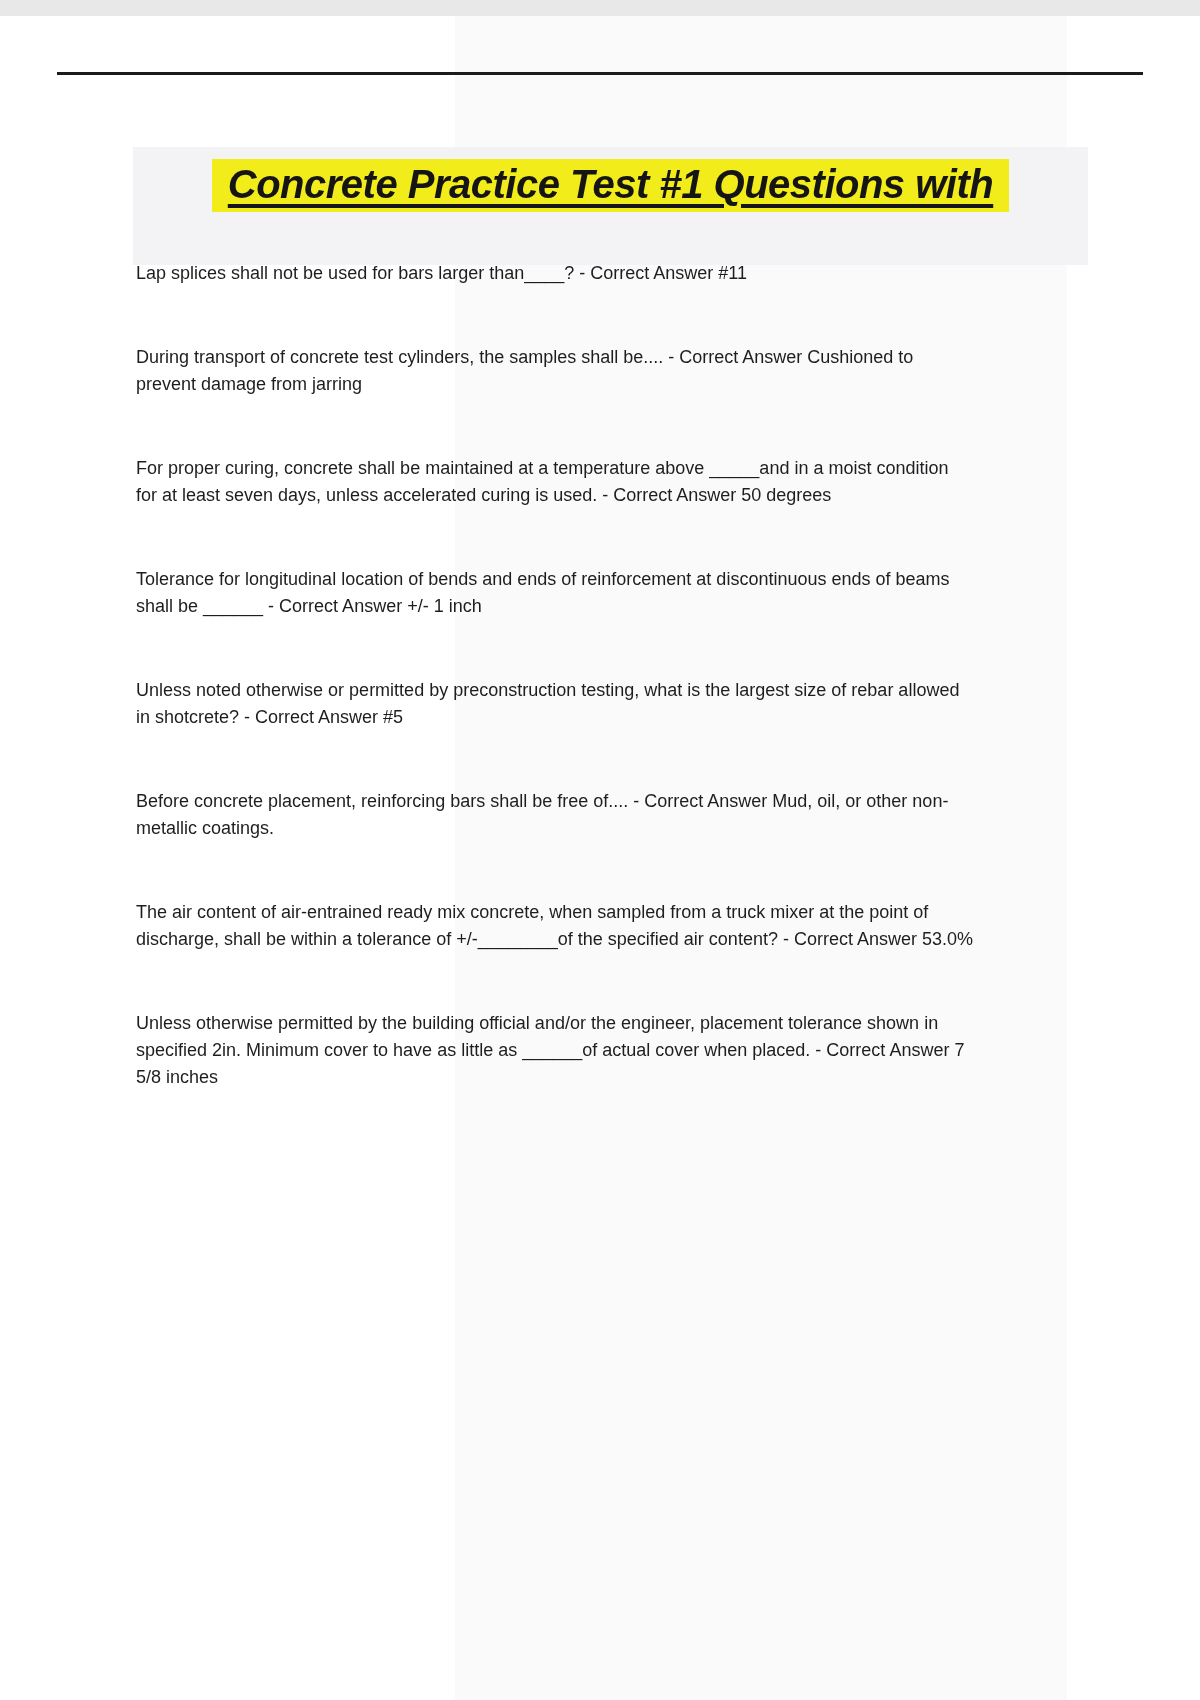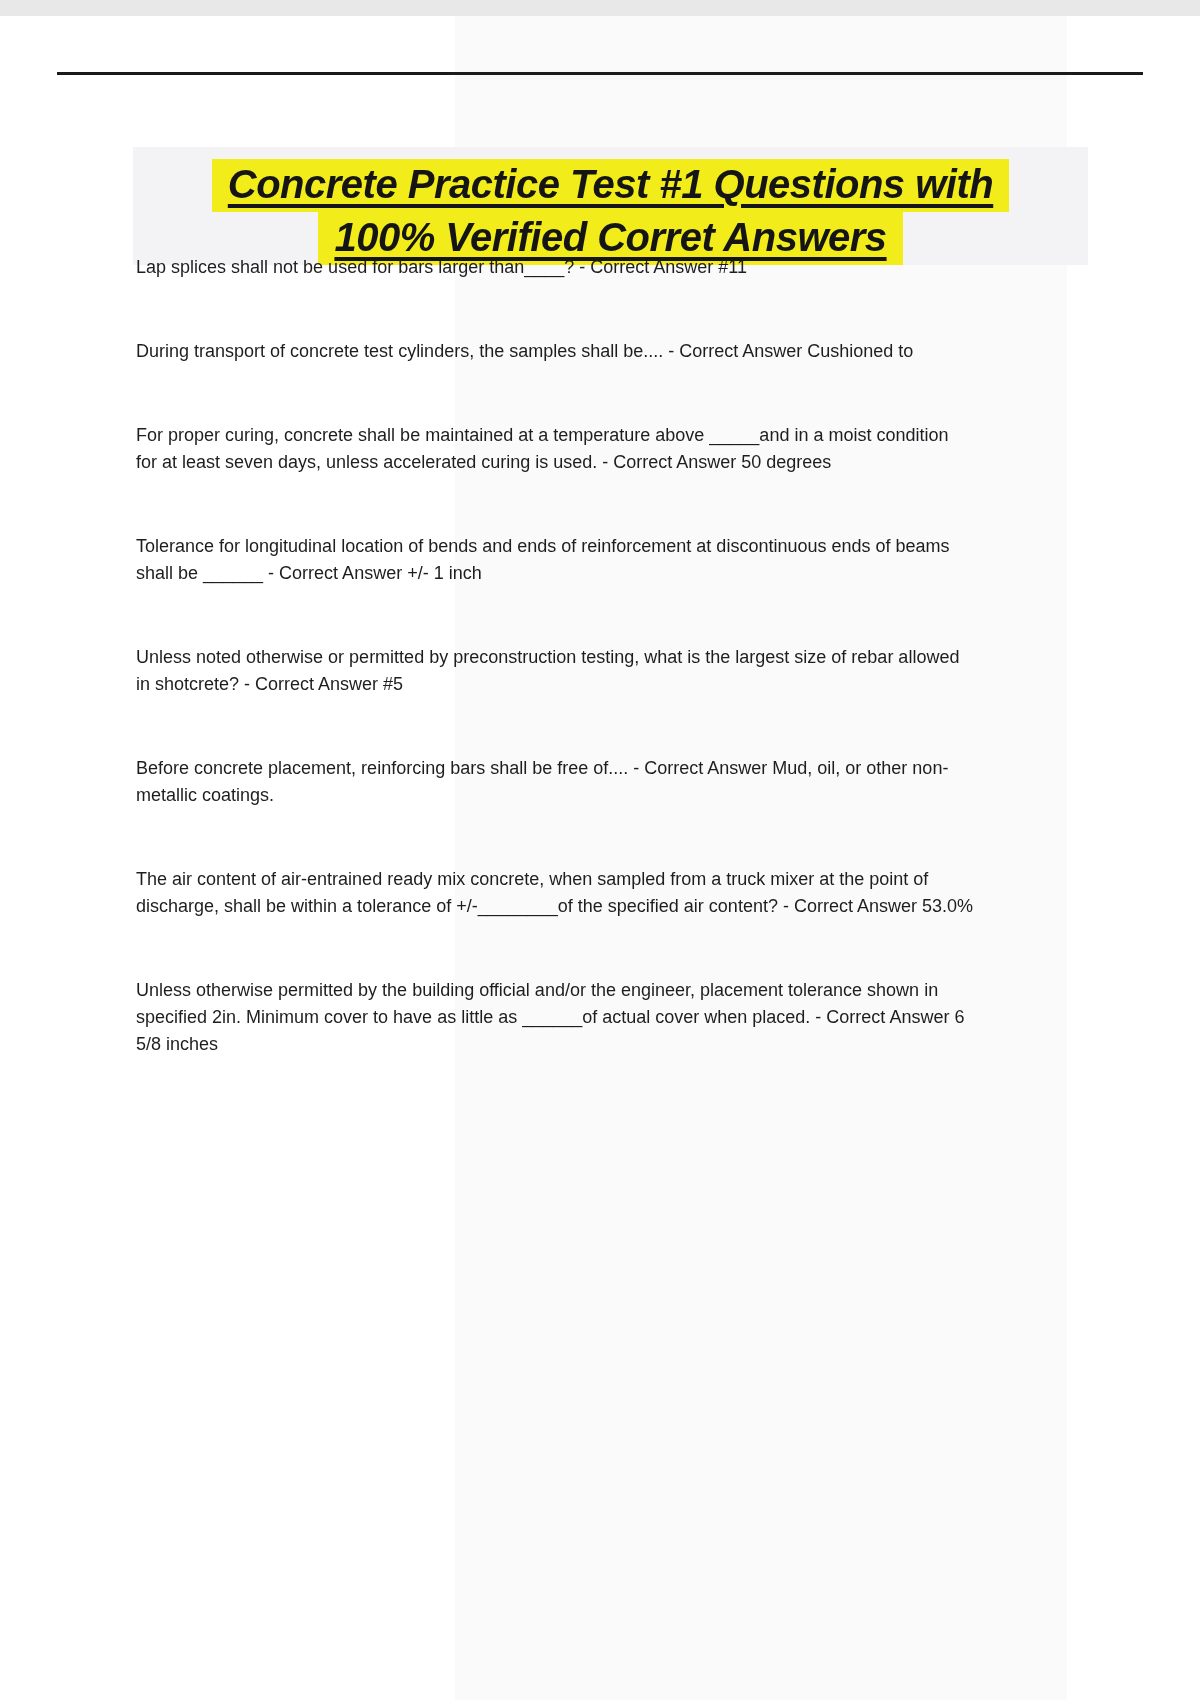--- a/index.html
+++ b/index.html
@@ -53,52 +53,52 @@
     letter-spacing: -0.5px;
     padding: 0 16px 2px 16px;
     text-decoration: underline;
     text-decoration-thickness: 4px;
     text-underline-offset: 6px;
     white-space: nowrap;
   }
   .qa-list {
     position: absolute;
     left: 136px;
-    top: 238px;
+    top: 244px;
     width: 935px;
   }
   .qa-item { margin: 0 0 57px 0; }
   .qa-line {
     font-size: 18px;
     line-height: 27px;
     color: var(--body-text, #1e1e20);
     white-space: nowrap;
   }
 </style>
 </head>
 <body>
 
 <div class="page">
   <div class="scan-tint"></div>
 
   <div class="rule rule-top"></div>
 
   <div class="title-block">
     <span class="hl-line">Concrete Practice Test #1 Questions with</span>
-    <span class="hl-line">100% Verified Corret Answers</span>
   </div>
 
   <div class="qa-list">
 
     <div class="qa-item">
       <div class="qa-line">Lap splices shall not be used for bars larger than____? - Correct Answer #11</div>
     </div>
 
     <div class="qa-item">
       <div class="qa-line">During transport of concrete test cylinders, the samples shall be.... - Correct Answer Cushioned to</div>
+      <div class="qa-line">prevent damage from jarring</div>
     </div>
 
     <div class="qa-item">
       <div class="qa-line">For proper curing, concrete shall be maintained at a temperature above _____and in a moist condition</div>
       <div class="qa-line">for at least seven days, unless accelerated curing is used. - Correct Answer 50 degrees</div>
     </div>
 
     <div class="qa-item">
       <div class="qa-line">Tolerance for longitudinal location of bends and ends of reinforcement at discontinuous ends of beams</div>
       <div class="qa-line">shall be ______ - Correct Answer +/- 1 inch</div>
@@ -118,20 +118,20 @@
       <div class="qa-line">metallic coatings.</div>
     </div>
 
     <div class="qa-item">
       <div class="qa-line">The air content of air-entrained ready mix concrete, when sampled from a truck mixer at the point of</div>
       <div class="qa-line">discharge, shall be within a tolerance of +/-________of the specified air content? - Correct Answer 53.0%</div>
     </div>
 
     <div class="qa-item">
       <div class="qa-line">Unless otherwise permitted by the building official and/or the engineer, placement tolerance shown in</div>
-      <div class="qa-line">specified 2in. Minimum cover to have as little as ______of actual cover when placed. - Correct Answer 6</div>
+      <div class="qa-line">specified 2in. Minimum cover to have as little as ______of actual cover when placed. - Correct Answer 7</div>
       <div class="qa-line">5/8 inches</div>
     </div>
 
   </div>
 
   <div class="rule rule-bottom"></div>
 </div>
 
 </body></html>

